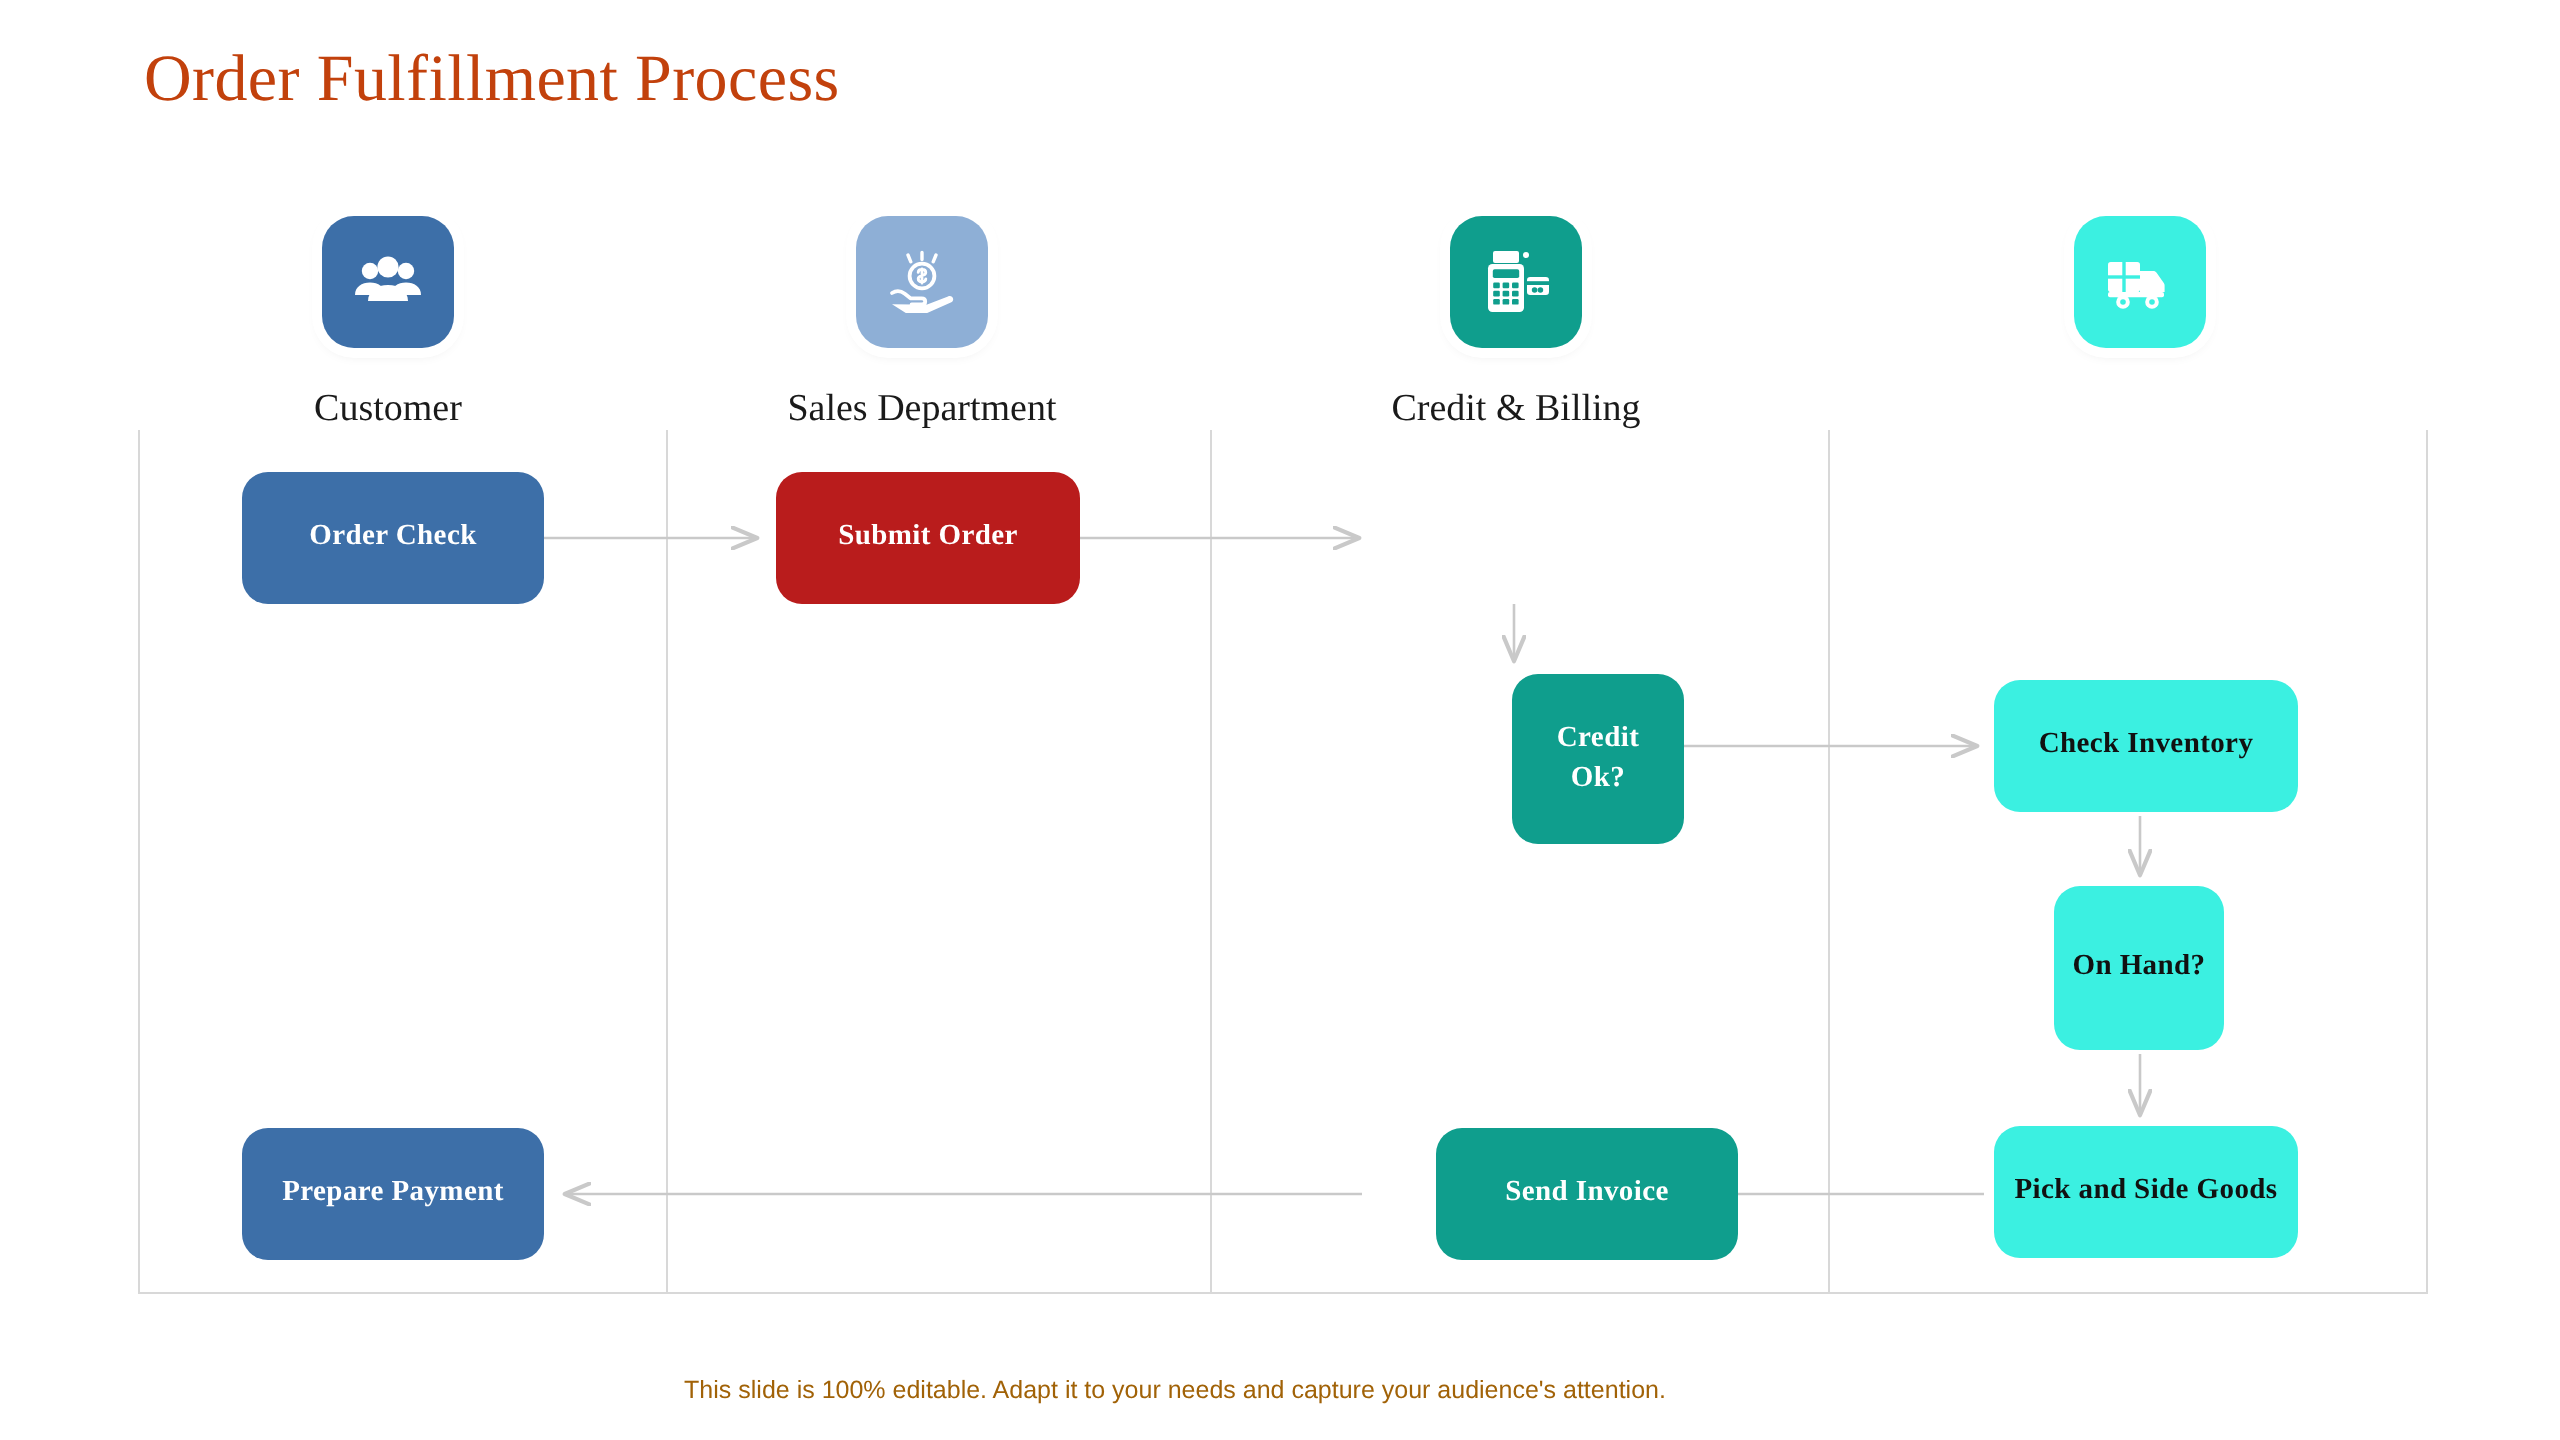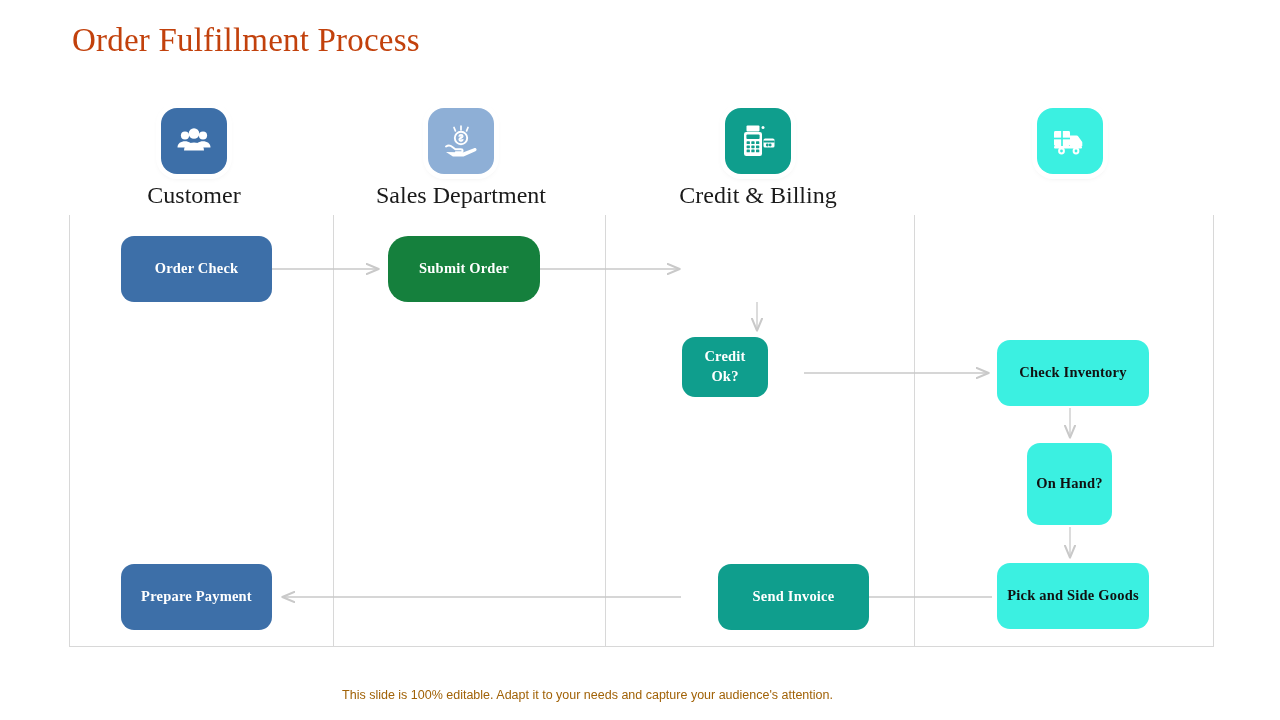--- a/index.html
+++ b/index.html
@@ -61,23 +61,23 @@
     height: 66px;
     margin: 0 auto;
     border-radius: 16px;
     display: flex;
     align-items: center;
     justify-content: center;
     box-shadow: 0 0 0 5px #ffffff, 0 2px 7px rgba(0,0,0,0.17);
   }
   .lane-icon svg { display: block; }
   .lane-label {
-    margin-top: 8px;
+    margin-top: 20px;
     font-family: "Liberation Serif", serif;
-    font-size: 24px;
+    font-size: 19px;
     color: #1a1a1a;
     white-space: nowrap;
   }
 
   
   .node {
     position: absolute;
     display: flex;
     align-items: center;
     justify-content: center;
@@ -99,21 +99,21 @@
     width: 100%;
     height: 100%;
     border-radius: 13px;
     background: #ffffff;
     box-shadow: 0 1px 5px rgba(0,0,0,0.16);
     z-index: -1;
   }
   .node span { position: relative; z-index: 1; }
 
   .c-blue-dark  { background: #3d6fa8; color: #ffffff; }
-  .c-blue-light { background: #15803d; color: #ffffff; border-radius: 20px; }
+  .c-blue-light { background: #b91c1c; color: #ffffff; }
   .c-teal       { background: #0f9e8d; color: #ffffff; }
   .c-cyan       { background: #3bf0e1; color: #111111; }
 
   
   .connectors {
     position: absolute;
     left: 0; top: 0;
     width: 1280px; height: 720px;
     pointer-events: none;
   }
@@ -236,21 +236,21 @@
 
   <div class="node c-blue-dark" style="left:121px; top:236px; width:151px; height:66px;">
     <span>Order Check</span>
   </div>
 
   <div class="node c-blue-light" style="left:388px; top:236px; width:152px; height:66px;">
     <span>Submit Order</span>
   </div>
 
 
-  <div class="node c-teal" style="left:682px; top:337px; width:86px; height:60px;">
+  <div class="node c-teal" style="left:756px; top:337px; width:86px; height:85px;">
     <span>Credit Ok?</span>
   </div>
 
   <div class="node c-cyan" style="left:1027px; top:443px; width:85px; height:82px;">
     <span>On Hand?</span>
   </div>
 
   <div class="node c-cyan" style="left:997px; top:340px; width:152px; height:66px;">
     <span>Check Inventory</span>
   </div>

